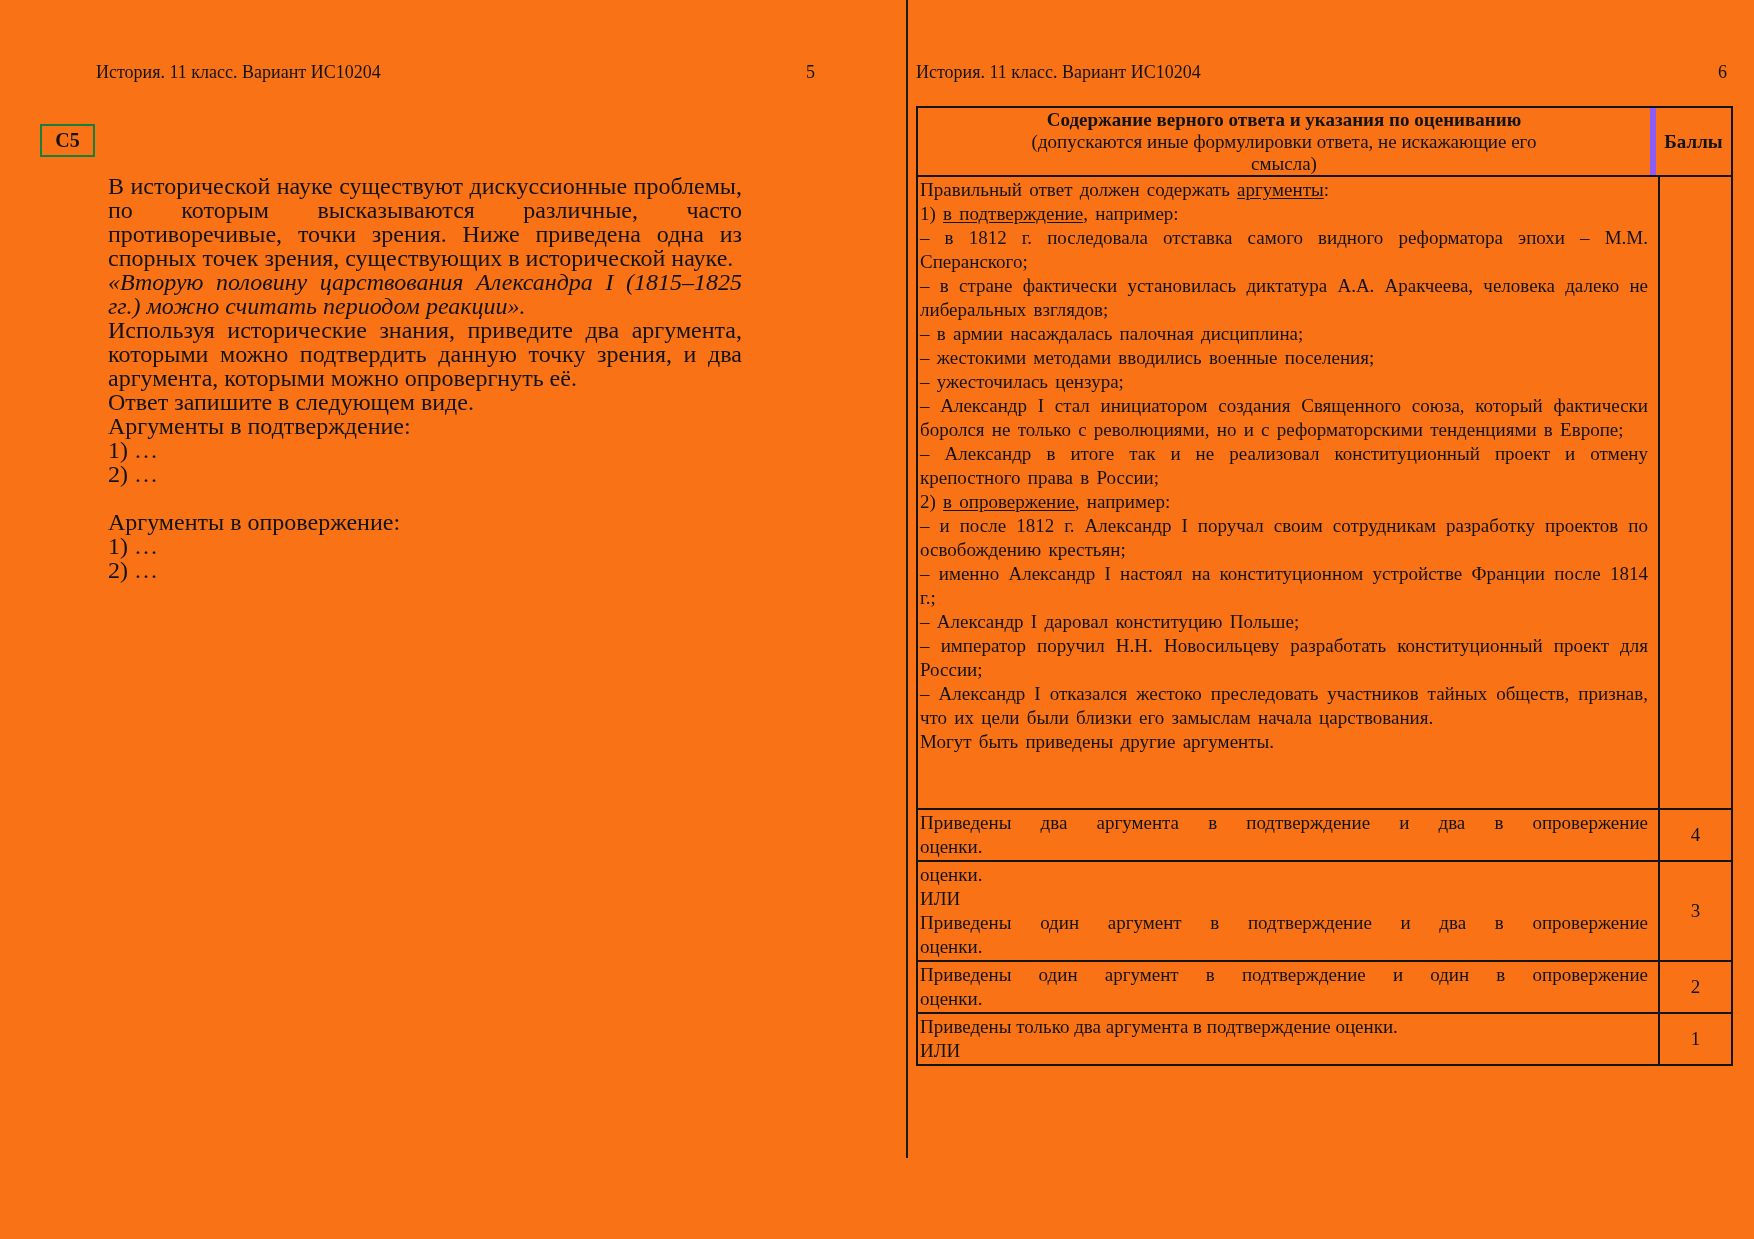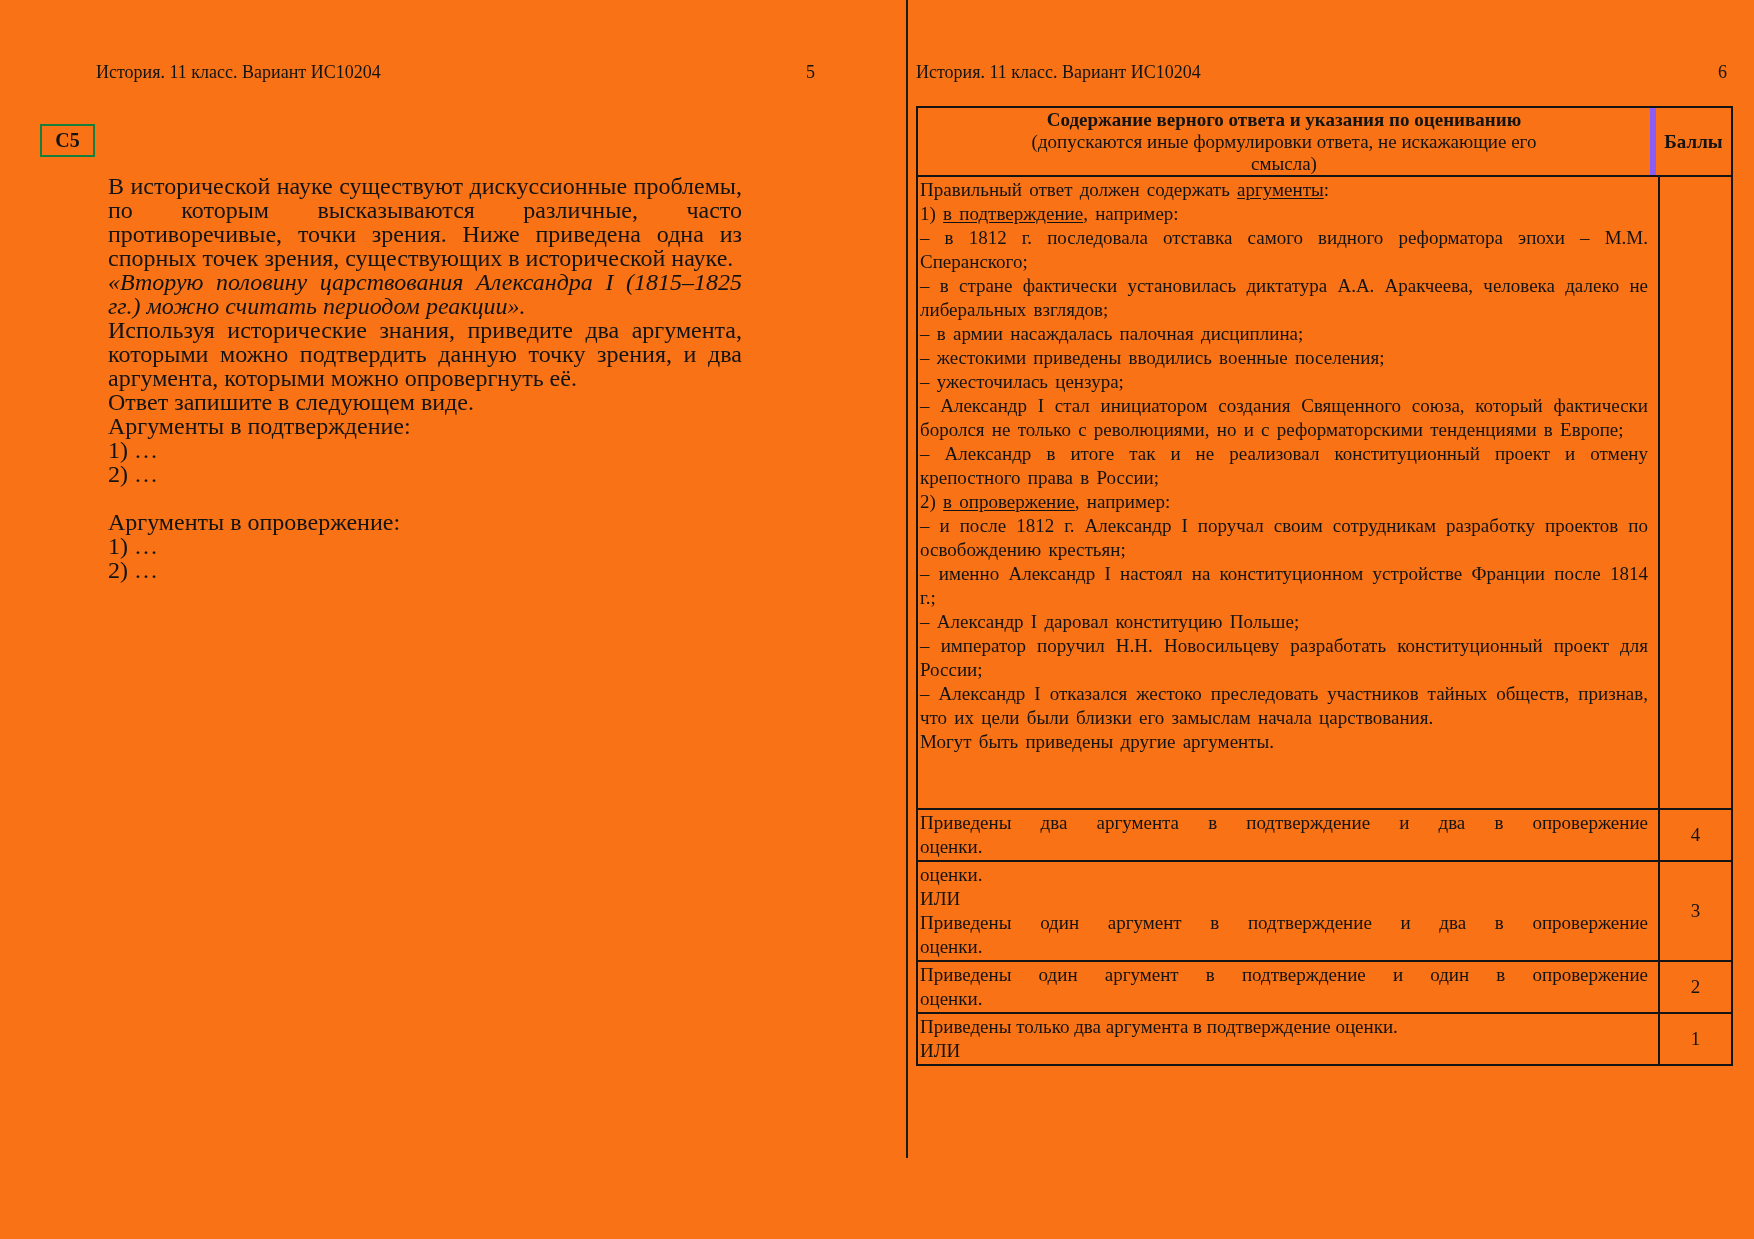--- a/index.html
+++ b/index.html
@@ -84,21 +84,21 @@
       </div>
       <div class="th-score">Баллы</div>
     </div>
     <div class="trow answer-row">
       <div class="tcontent">
           <div class="para"><span>Правильный ответ должен содержать </span><span class="u">аргументы</span><span>:</span></div>
           <div class="para"><span>1) </span><span class="u">в подтверждение</span><span>, например:</span></div>
           <div class="para"><span>– в 1812 г. последовала отставка самого видного реформатора эпохи – М.М. Сперанского;</span></div>
           <div class="para"><span>– в стране фактически установилась диктатура А.А. Аракчеева, человека далеко не либеральных взглядов;</span></div>
           <div class="para"><span>– в армии насаждалась палочная дисциплина;</span></div>
-          <div class="para"><span>– жестокими приведены вводились военные поселения;</span></div>
+          <div class="para"><span>– жестокими методами вводились военные поселения;</span></div>
           <div class="para"><span>– ужесточилась цензура;</span></div>
           <div class="para"><span>– Александр I стал инициатором создания Священного союза, который фактически боролся не только с революциями, но и с реформаторскими тенденциями в Европе;</span></div>
           <div class="para"><span>– Александр в итоге так и не реализовал конституционный проект и отмену крепостного права в России;</span></div>
           <div class="para"><span>2) </span><span class="u">в опровержение</span><span>, например:</span></div>
           <div class="para"><span>– и после 1812 г. Александр I поручал своим сотрудникам разработку проектов по освобождению крестьян;</span></div>
           <div class="para"><span>– именно Александр I настоял на конституционном устройстве Франции после 1814 г.;</span></div>
           <div class="para"><span>– Александр I даровал конституцию Польше;</span></div>
           <div class="para"><span>– император поручил Н.Н. Новосильцеву разработать конституционный проект для России;</span></div>
           <div class="para"><span>– Александр I отказался жестоко преследовать участников тайных обществ, признав, что их цели были близки его замыслам начала царствования.</span></div>
           <div class="para"><span>Могут быть приведены другие аргументы.</span></div>

